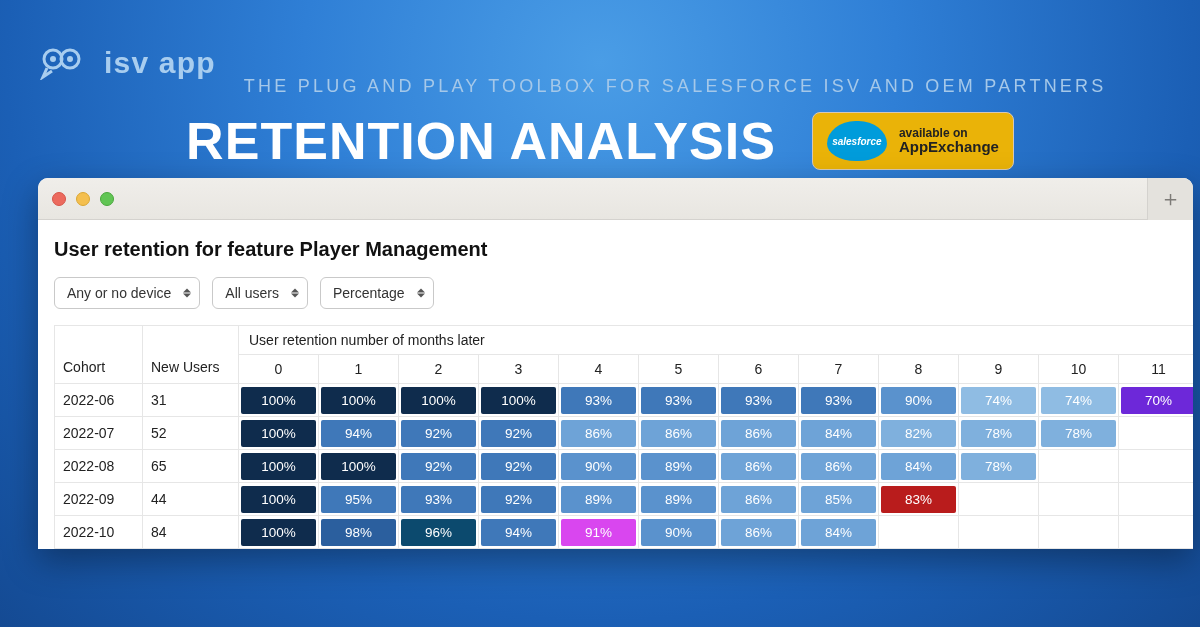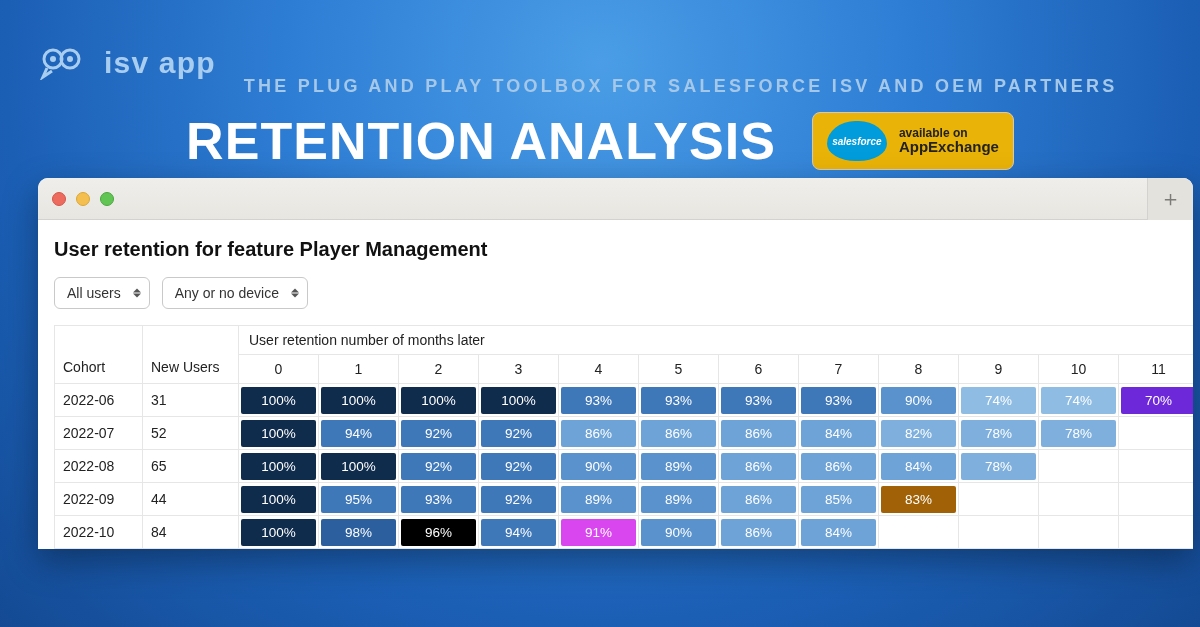--- a/index.html
+++ b/index.html
@@ -5,21 +5,21 @@
   * { box-sizing: border-box; margin: 0; padding: 0; }
   html, body { width: 1200px; height: 627px; overflow: hidden; font-family: -apple-system, "Segoe UI", Helvetica, Arial, sans-serif; }
   body {
     background: radial-gradient(ellipse at 50% 10%, #4a9de6 0%, #2f7fd6 35%, #1b5fb5 70%, #144a93 100%);
     position: relative;
   }
   
   .brand-row { display:flex; align-items:center; gap:28px; padding:28px 40px 0 40px; }
   .brand-logo { display:flex; align-items:center; gap:18px; color:#a8cdef; font-weight:700; letter-spacing:.04em; font-size:30px; text-transform:lowercase;}
   .brand-logo svg { width:46px; height:34px; }
-  .brand-tagline { color:#a5c8e9; font-size:18px; font-weight:700; letter-spacing:.18em; text-transform:uppercase;margin-top:48px;}
+  .brand-tagline { color:#a5c8e9; font-size:18px; font-weight:400; letter-spacing:.18em; text-transform:uppercase;margin-top:48px;}
   .hero-row { display:flex; align-items:center; justify-content:center; gap:36px; margin-top:14px; }
   .hero-title { color:#fff; font-size:52px; font-weight:800; letter-spacing:.02em; text-transform:uppercase;}
   .appx-badge { background:#eab308; border:1px solid #d6c8b6; border-radius:8px; padding:8px 14px; display:flex; align-items:center; gap:12px;}
   .appx-cloud { width:60px; height:40px; border-radius:50% 50% 50% 50% / 60% 60% 45% 45%; background:#009cdb; position:relative; display:flex; align-items:center; justify-content:center;}
   .appx-cloud span { color:#fff; font-size:10px; font-style:italic; font-weight:600;}
   .appx-text { display:flex; flex-direction:column; line-height:1.05; font-weight:700; color:#222;}
   .appx-text .t1{font-size:12px;}
   .appx-text .t2{font-size:15px;}
 
   
@@ -89,25 +89,29 @@
       <div class="dot r"></div>
       <div class="dot y"></div>
       <div class="dot g"></div>
     </div>
     <div class="plus-tab">＋</div>
   </div>
   <div class="content">
     <div class="panel-title">User retention for feature Player Management</div>
     <div class="filters">
       <div class="select">
+          <span>Any or no device</span>
+          <span class="spinner"></span>
+        </div>
+      <div class="select">
           <span>All users</span>
           <span class="spinner"></span>
         </div>
       <div class="select">
-          <span>Any or no device</span>
+          <span>Percentage</span>
           <span class="spinner"></span>
         </div>
     </div>
 
     <table>
       <colgroup>
         <col class="cohort">
           <col class="newu">
         <col class="m">
           <col class="m">
@@ -279,37 +283,37 @@
             <td class="cell">
               <div class="chip" style="background: rgb(90, 146, 205); color: rgb(255, 255, 255);">89%</div>
             </td>
             <td class="cell">
               <div class="chip" style="background: rgb(110, 163, 215); color: rgb(255, 255, 255);">86%</div>
             </td>
             <td class="cell">
               <div class="chip" style="background: rgb(110, 163, 215); color: rgb(255, 255, 255);">85%</div>
             </td>
             <td class="cell">
-              <div class="chip" style="background: #a16207; color: rgb(255, 255, 255);">83%</div>
+              <div class="chip" style="background: #b91c1c; color: rgb(255, 255, 255);">83%</div>
             </td>
             <td class="cell"></td>
             <td class="cell"></td>
             <td class="cell"></td>
           </tr>
           <tr>
             <td class="row-label">2022-10</td>
             <td class="row-label">84</td>
             <td class="cell">
               <div class="chip" style="background: rgb(15, 44, 77); color: rgb(255, 255, 255);">100%</div>
             </td>
             <td class="cell">
               <div class="chip" style="background: rgb(43, 95, 158); color: rgb(255, 255, 255);">98%</div>
             </td>
             <td class="cell">
-              <div class="chip" style="background: #000000; color: rgb(255, 255, 255);">96%</div>
+              <div class="chip" style="background: #0c4a6e; color: rgb(255, 255, 255);">96%</div>
             </td>
             <td class="cell">
               <div class="chip" style="background: rgb(63, 120, 185); color: rgb(255, 255, 255);">94%</div>
             </td>
             <td class="cell">
               <div class="chip" style="background: #d946ef; color: rgb(255, 255, 255);">91%</div>
             </td>
             <td class="cell">
               <div class="chip" style="background: rgb(90, 146, 205); color: rgb(255, 255, 255);">90%</div>
             </td>

